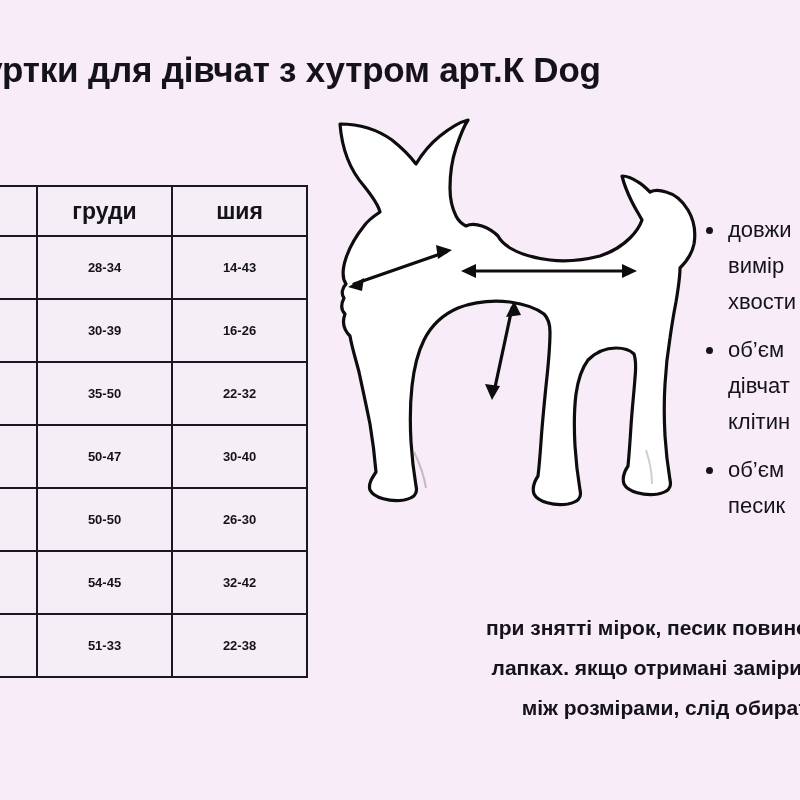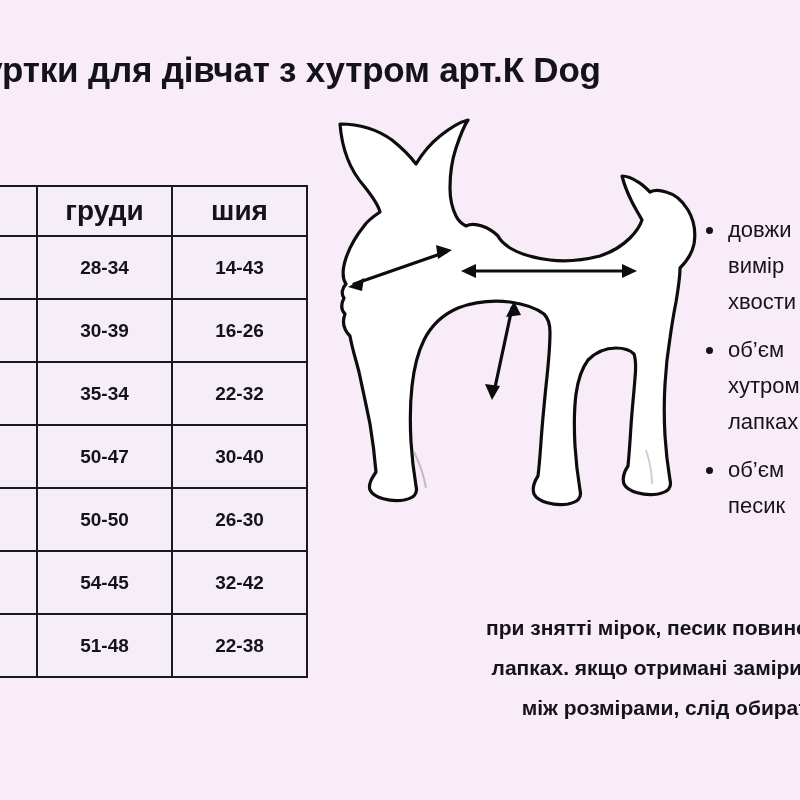--- a/index.html
+++ b/index.html
@@ -50,28 +50,28 @@
     width: 370px;
     height: 479px;
     table-layout: fixed;
     background: #f5eef7;
   }
   table.size-table th,
   table.size-table td {
     border: 2px solid #1c1822;
     text-align: center;
     vertical-align: middle;
-    font-size: 19px;
+    font-size: 13px;
     font-weight: 700;
     color: #15131a;
     background: #f5eef7;
     padding: 0;
   }
   table.size-table th {
-    font-size: 28px;
+    font-size: 23px;
     height: 48px;
   }
   table.size-table td {
     height: 61px;
   }
   col.c-size  { width: 100px; }
   col.c-chest { width: 135px; }
   col.c-neck  { width: 135px; }
 
   
@@ -163,41 +163,41 @@
           <td>28-34</td>
           <td>14-43</td>
         </tr>
         <tr>
           <td></td>
           <td>30-39</td>
           <td>16-26</td>
         </tr>
         <tr>
           <td></td>
-          <td>35-34</td>
+          <td>35-50</td>
           <td>22-32</td>
         </tr>
         <tr>
           <td></td>
           <td>50-47</td>
           <td>30-40</td>
         </tr>
         <tr>
           <td></td>
           <td>50-50</td>
           <td>26-30</td>
         </tr>
         <tr>
           <td></td>
           <td>54-45</td>
           <td>32-42</td>
         </tr>
         <tr>
           <td></td>
-          <td>51-48</td>
+          <td>51-33</td>
           <td>22-38</td>
         </tr>
       </tbody>
     </table>
   </div>
 
   <div id="dog-figure">
     <svg viewBox="0 0 378 404" xmlns="http://www.w3.org/2000/svg">
       <g>
         <path fill="#ffffff" stroke="#0d0d0d" stroke-width="3.2" stroke-linejoin="round" stroke-linecap="round" d="M 12 12
@@ -295,22 +295,22 @@
   </div>
 
   <ul id="bullets">
     <li>
       <span>довжи</span><br>
       <span>вимір</span><br>
       <span>хвости</span>
     </li>
     <li>
       <span>об’єм</span><br>
-      <span>хутром</span><br>
-      <span>лапках</span>
+      <span>дівчат</span><br>
+      <span>клітин</span>
     </li>
     <li>
       <span>об’єм</span><br>
       <span>песик</span>
     </li>
   </ul>
 
   <div id="note">
     <span class="nline l1">при знятті мірок, песик повинен с</span>
     <span class="nline l2">лапках. якщо отримані заміри пе</span>

